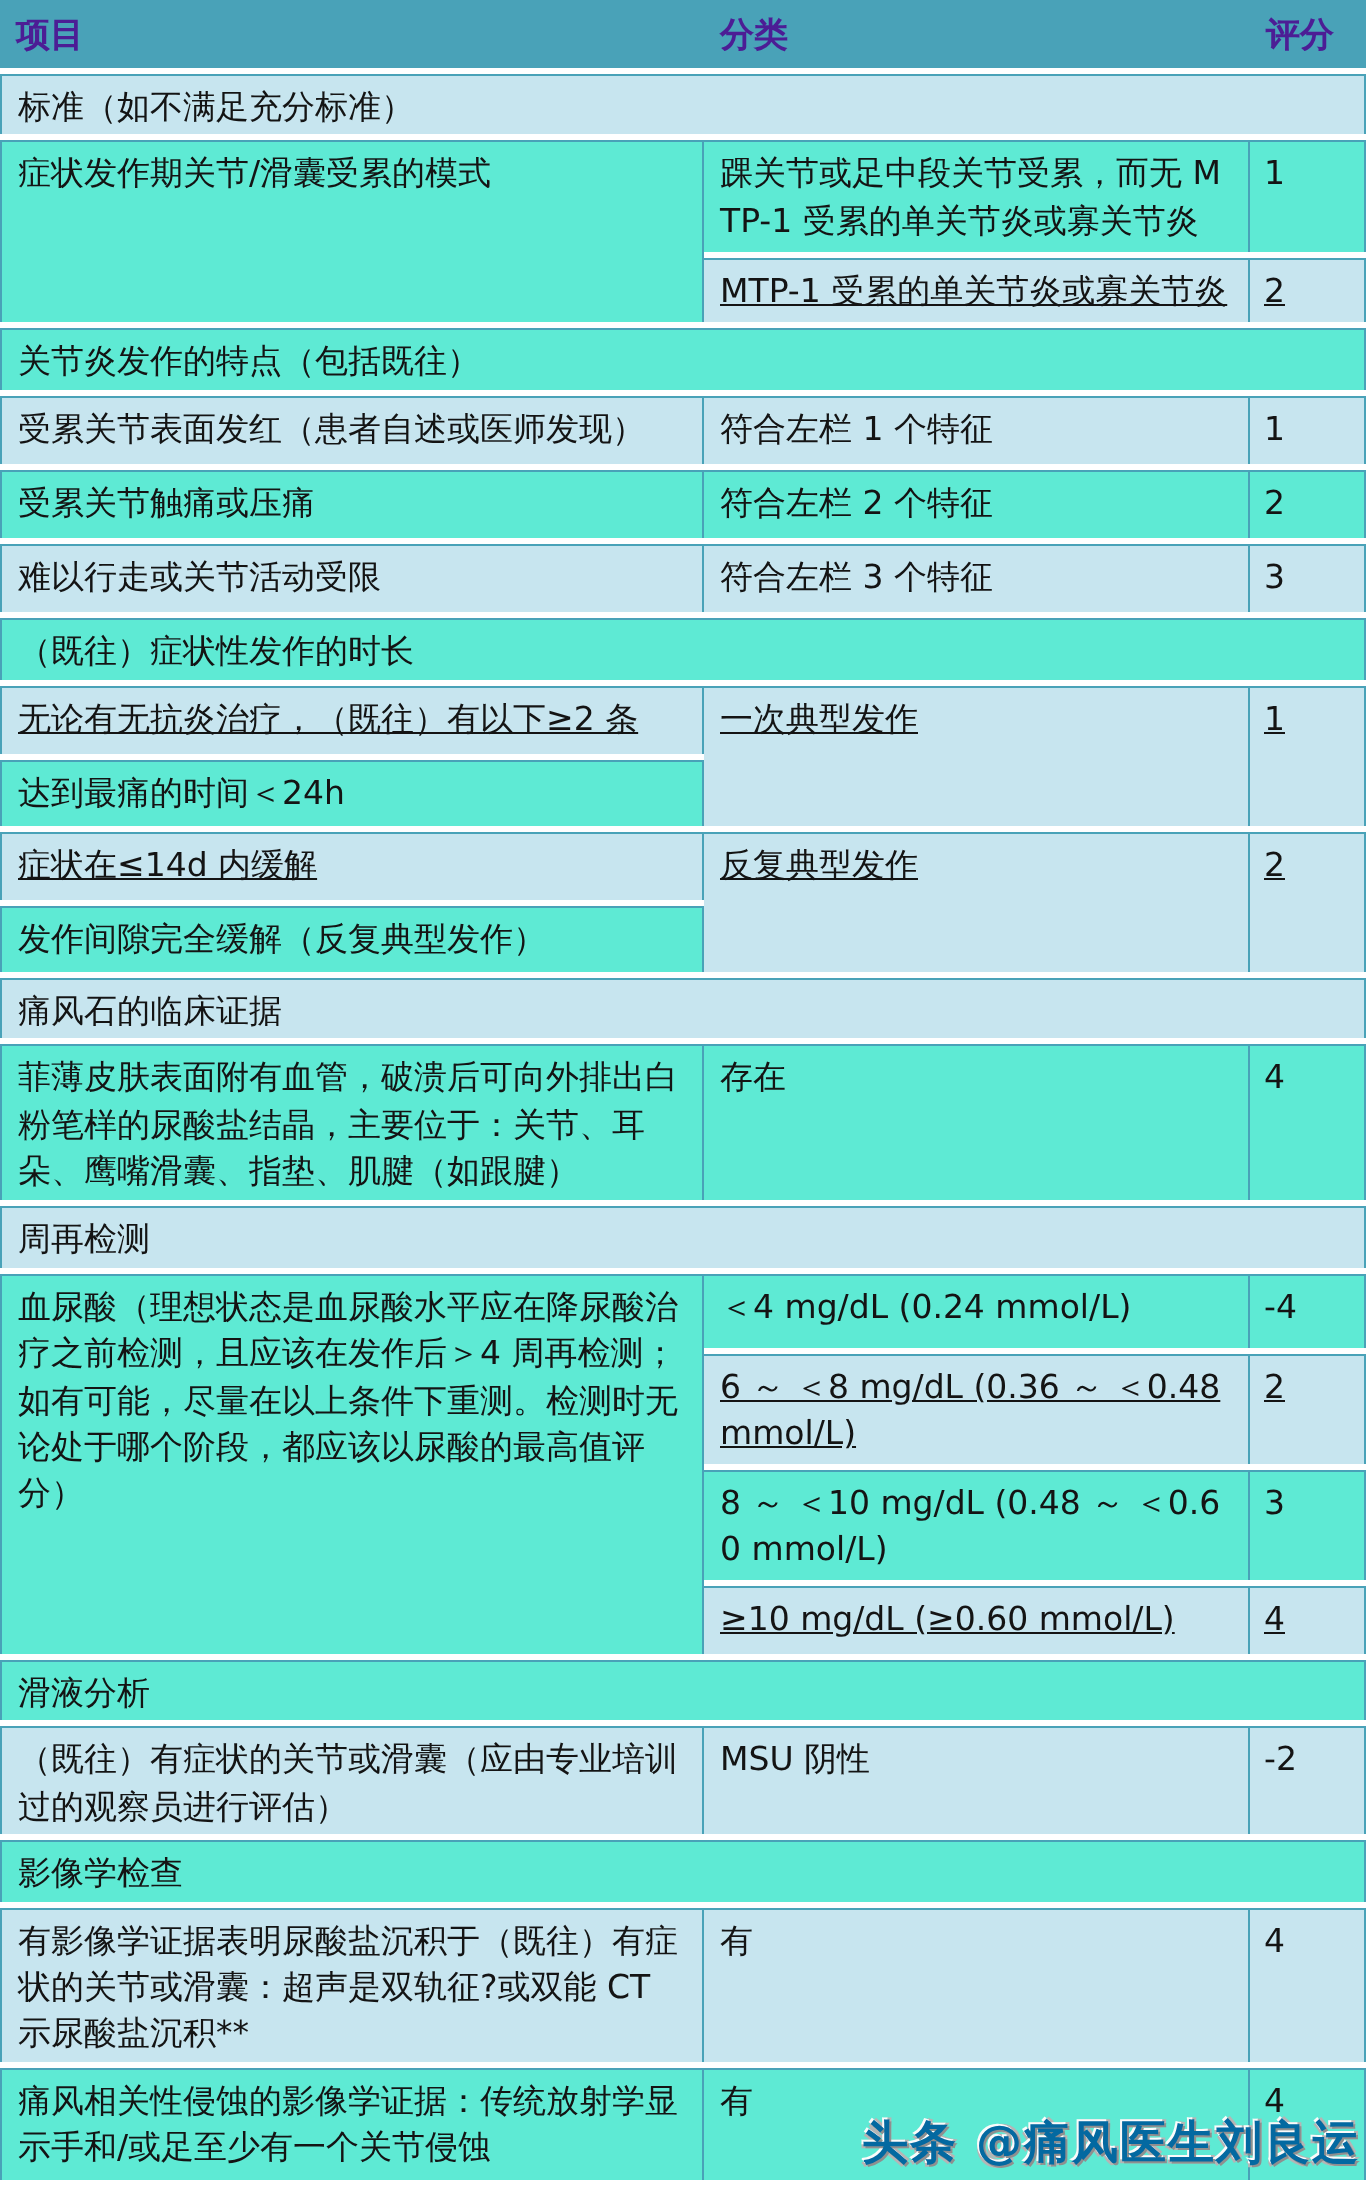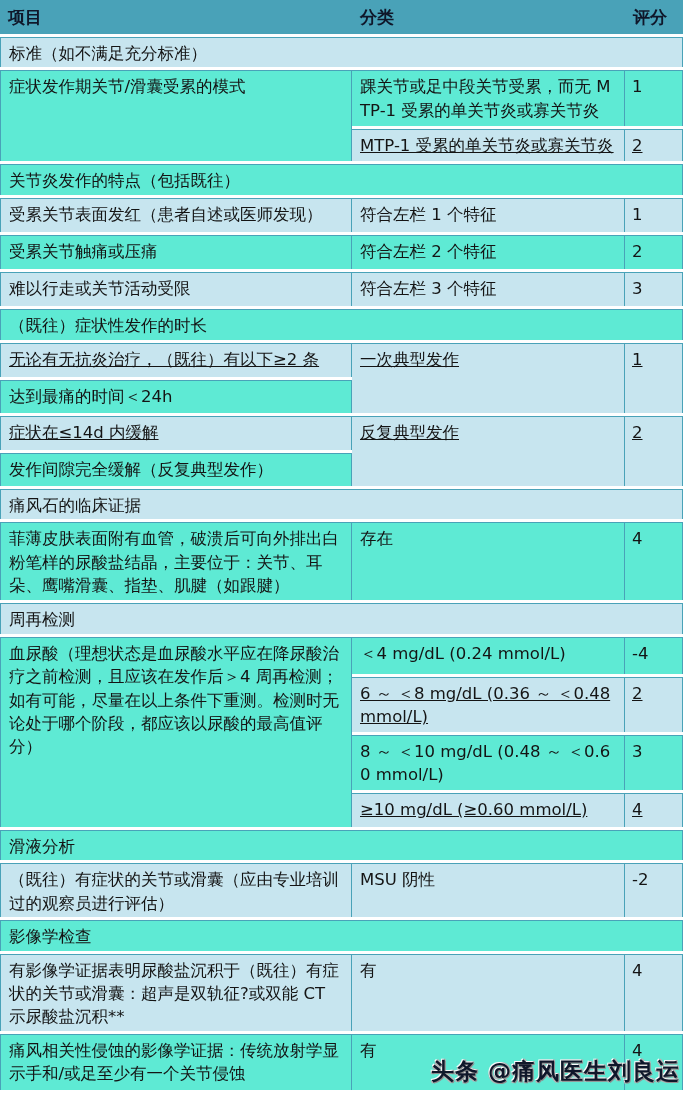--- a/index.html
+++ b/index.html
@@ -19,21 +19,21 @@
     table-layout:fixed;
     border-collapse:separate;
     border-spacing:0 3px;
     margin-top:-3px;
   }
   col.c1{width:352px;}
   col.c2{width:273px;}
   col.c3{width:58px;}
   th{
     background:var(--teal);
-    color:#0f172a;
+    color:#4c1d95;
     font-weight:bold;
     font-size:17px;
     text-align:left;
     vertical-align:middle;
     padding:4px 8px;
   }
   td{
     font-size:16.5px;
     line-height:1.42;
     vertical-align:top;
@@ -48,21 +48,21 @@
   tr > td.wh{background:#5eead4;}
   tr.bold > td{font-weight:normal;margin-top:20px;}
   td.score{padding-left:7px;}
   .watermark{
     position:absolute;
     right:3px;
     bottom:7px;
     font-size:23px;
     font-weight:bold;
     letter-spacing:1px;
-    color:#0f172a;
+    color:#0369a1;
     text-shadow:1px 1px 0 #8f8f8f,-1px -1px 0 #fbfbfb,1px -1px 0 #b5b5b5,-1px 1px 0 #b5b5b5;
     white-space:nowrap;
     margin-top:28px;
   }
 </style>
 </head>
 <body>
 
 <table class="gout">
   <colgroup>

